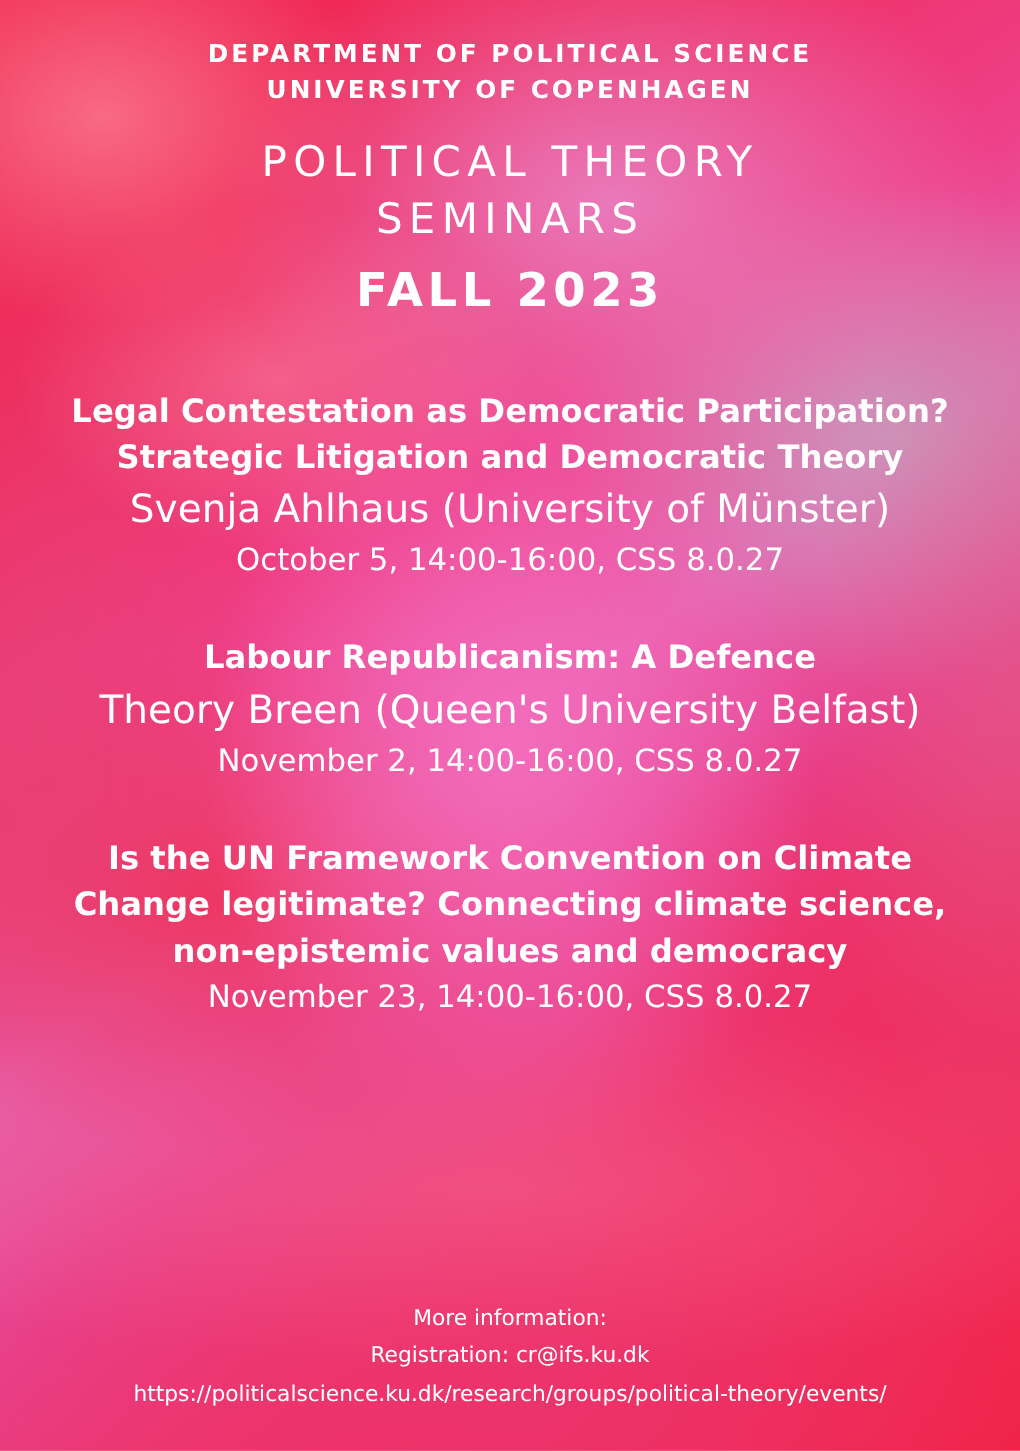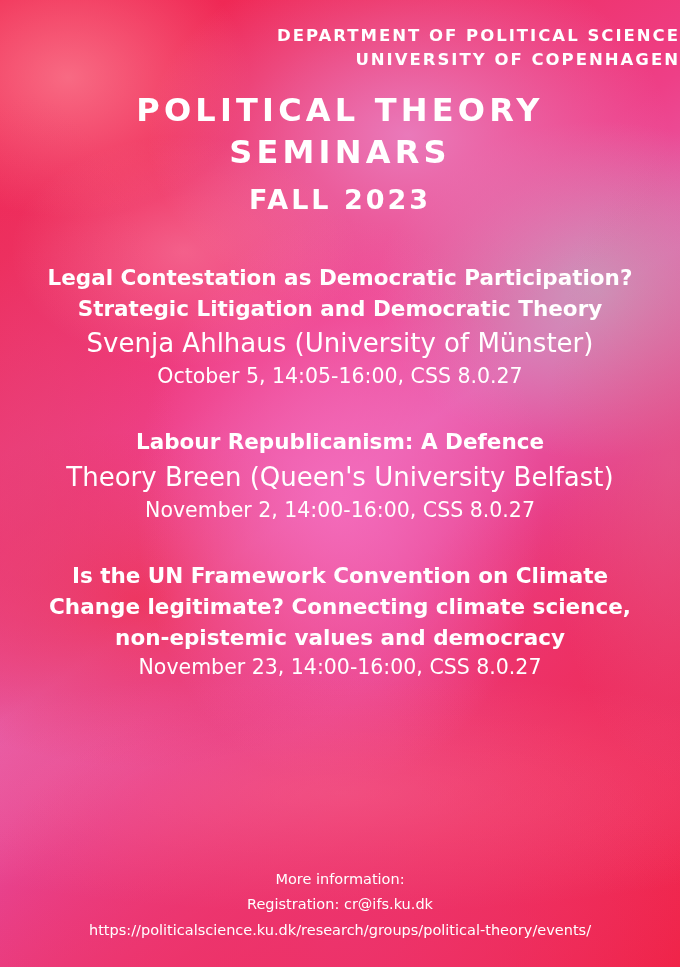--- a/index.html
+++ b/index.html
@@ -63,35 +63,35 @@
   }
 
   .dept {
     padding-top: 24px;
     font-size: 16.5px;
     font-weight: bold;
     letter-spacing: 2.0px;
     line-height: 1.45;
     text-transform: uppercase;
   }
-  .dept div { display: block; text-align: right; }
+  .dept div { display: block; }
 
   .title {
     margin-top: 22px;
-    font-size: 32px;
-    font-weight: bold;
+    font-size: 28px;
+    font-weight: normal;
     letter-spacing: 4.2px;
     line-height: 1.0;
     text-transform: uppercase;
   }
   .title .t-line { display: block; margin-bottom: 10px; }
 
   .term {
     margin-top: 16px;
-    font-size: 27px;
+    font-size: 31px;
     font-weight: bold;
     letter-spacing: 3px;
     text-transform: uppercase;
   }
 
   .talks {
     margin-top: 48px;
   }
   .talk {
     margin-bottom: 36px;
@@ -147,21 +147,21 @@
       <span class="t-line">SEMINARS</span>
     </div>
 
     <div class="term">FALL 2023</div>
 
     <div class="talks">
 
       <div class="talk">
         <div class="talk-title">Legal Contestation as Democratic Participation? Strategic Litigation and Democratic Theory</div>
         <div class="talk-speaker">Svenja Ahlhaus (University of Münster)</div>
-        <div class="talk-when">October 5, 14:05-16:00, CSS 8.0.27</div>
+        <div class="talk-when">October 5, 14:00-16:00, CSS 8.0.27</div>
       </div>
 
       <div class="talk">
         <div class="talk-title">Labour Republicanism: A Defence</div>
         <div class="talk-speaker">Theory Breen (Queen's University Belfast)</div>
         <div class="talk-when">November 2, 14:00-16:00, CSS 8.0.27</div>
       </div>
 
       <div class="talk">
         <div class="talk-title">Is the UN Framework Convention on Climate Change legitimate? Connecting climate science, non-epistemic values and democracy</div>

